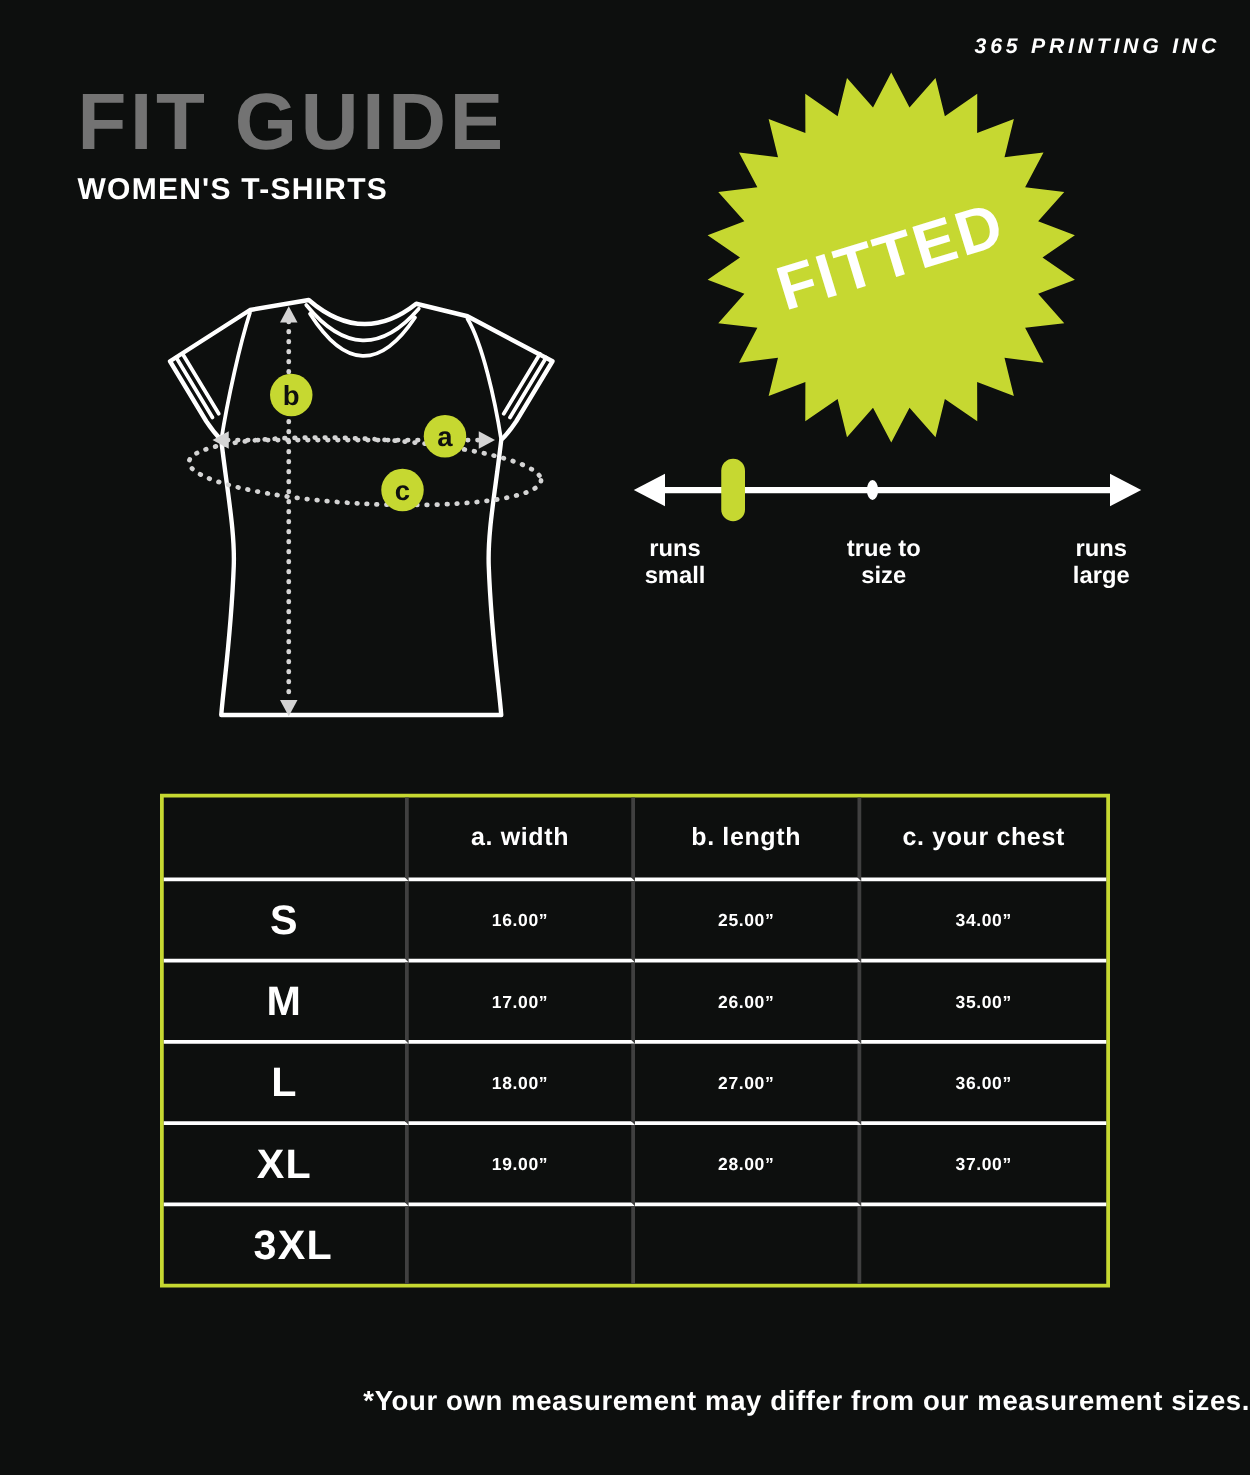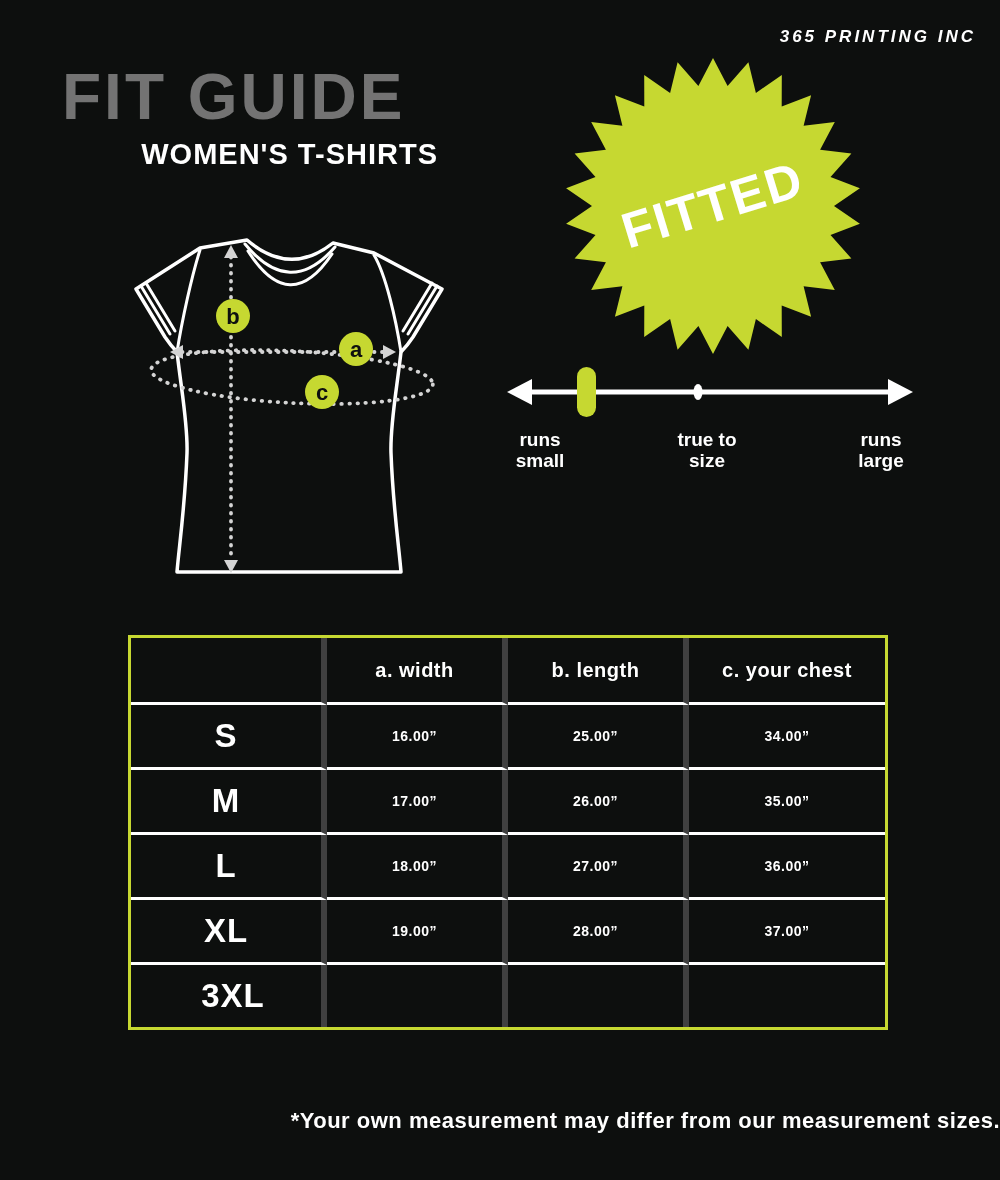--- a/index.html
+++ b/index.html
@@ -11,22 +11,22 @@
   .brand{
     position:absolute;top:27px;right:24px;
     font-size:17px;font-weight:bold;letter-spacing:3px;color:#fff;font-style:italic;
   }
   .title{
     position:absolute;left:62px;top:60px;
     font-size:64px;font-weight:bold;letter-spacing:3px;color:#737373;
     white-space:nowrap;
   }
   .subtitle{
-    position:absolute;left:62px;top:138px;width:376px;text-align:right;
-    font-size:29px;font-weight:bold;letter-spacing:1px;color:#fff;
+    position:absolute;left:62px;top:138px;width:376px;
+    font-size:24px;font-weight:bold;letter-spacing:1px;color:#fff;
     white-space:nowrap;
   }
   .tshirt-svg{position:absolute;left:120px;top:225px;}
   .badge-svg{position:absolute;left:563px;top:54px;}
   .scale-svg{position:absolute;left:505px;top:362px;}
   .shirt-line{fill:none;stroke:#fff;stroke-width:3.5;stroke-linejoin:round;stroke-linecap:round;}
   .rib{fill:none;stroke:#fff;stroke-width:3;stroke-linecap:round;}
   .dotted{fill:none;stroke:#d4d4d4;stroke-width:3.8;stroke-dasharray:0.5 7.5;stroke-linecap:round;}
   .arrowhead{fill:#d4d4d4;stroke:none;}
   .marker-dot{fill:#c6d831;}
@@ -45,21 +45,21 @@
   }
   .scale-label.l0{left:495px;}
   .scale-label.l1{left:662px;}
   .scale-label.l2{left:836px;}
   table.size-table{
     position:absolute;left:128px;top:635px;width:760px;
     border:3px solid #c6d831;border-collapse:separate;border-spacing:0;
     table-layout:fixed;
   }
   .size-table th,.size-table td{
-    border-right:6px solid #404040;border-bottom:3px solid #ffffff;
+    border-right:3px solid #404040;border-bottom:3px solid #ffffff;
     text-align:center;vertical-align:middle;color:#fff;padding:0;
   }
   .size-table th:last-child,.size-table td:last-child{border-right:none;}
   .size-table tr:last-child td{border-bottom:none;padding-left:14px;}
   .size-table th{height:64px;font-size:20px;font-weight:bold;letter-spacing:0.5px;}
   .size-table td{height:62px;font-size:14px;font-weight:bold;letter-spacing:0.5px;}
   .size-table td.size-cell{font-size:33px;letter-spacing:1px;}
   .footnote{
     position:absolute;left:0;top:1108px;width:1000px;text-align:right;
     font-size:22px;font-weight:bold;color:#fff;letter-spacing:0.5px;

